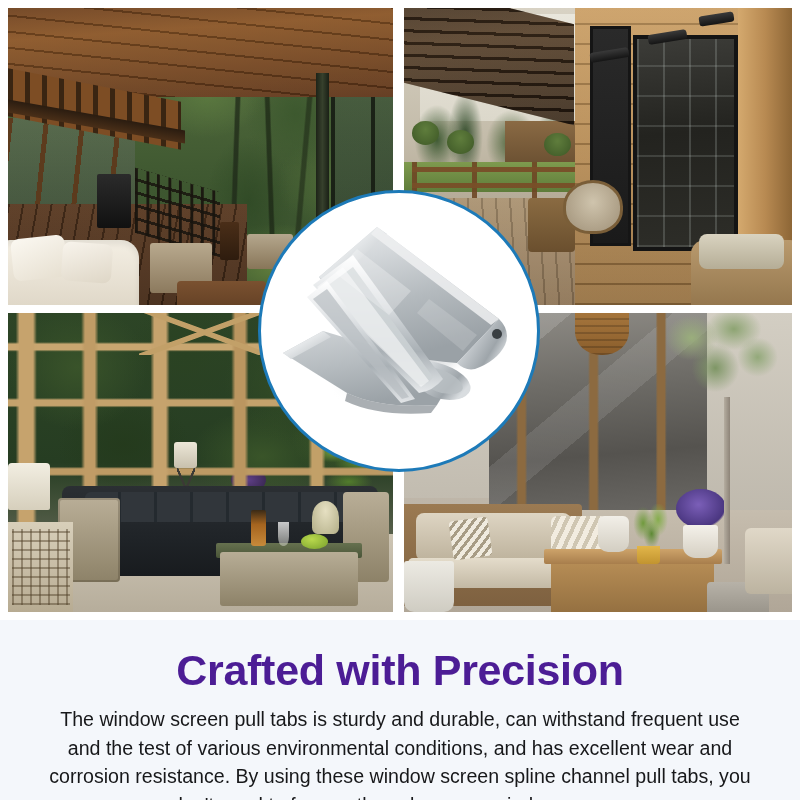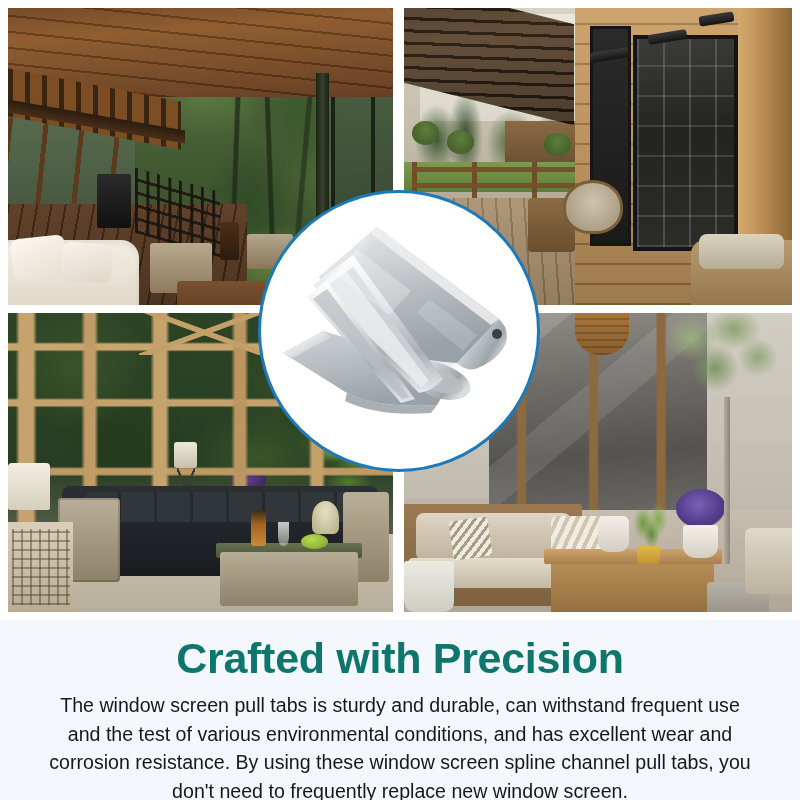--- a/index.html
+++ b/index.html
@@ -531,25 +531,25 @@
   .text-panel {
     position: absolute;
     left: 0;
     top: 620px;
     width: 800px;
     height: 180px;
     background: #f4f7fb;
     text-align: center;
   }
   .headline {
-    margin: 0;
+    margin: 12px;
     padding-top: 16px;
     font-size: 43px;
     font-weight: bold;
-    color: #0f766e;
+    color: #4c1d95;
     letter-spacing: -0.3px;
     line-height: 1.05;
   }
   .body-copy {
     margin: 10px auto 0;
     width: 716px;
     font-size: 19.6px;
     line-height: 1.46;
     color: #17181a;
   }

